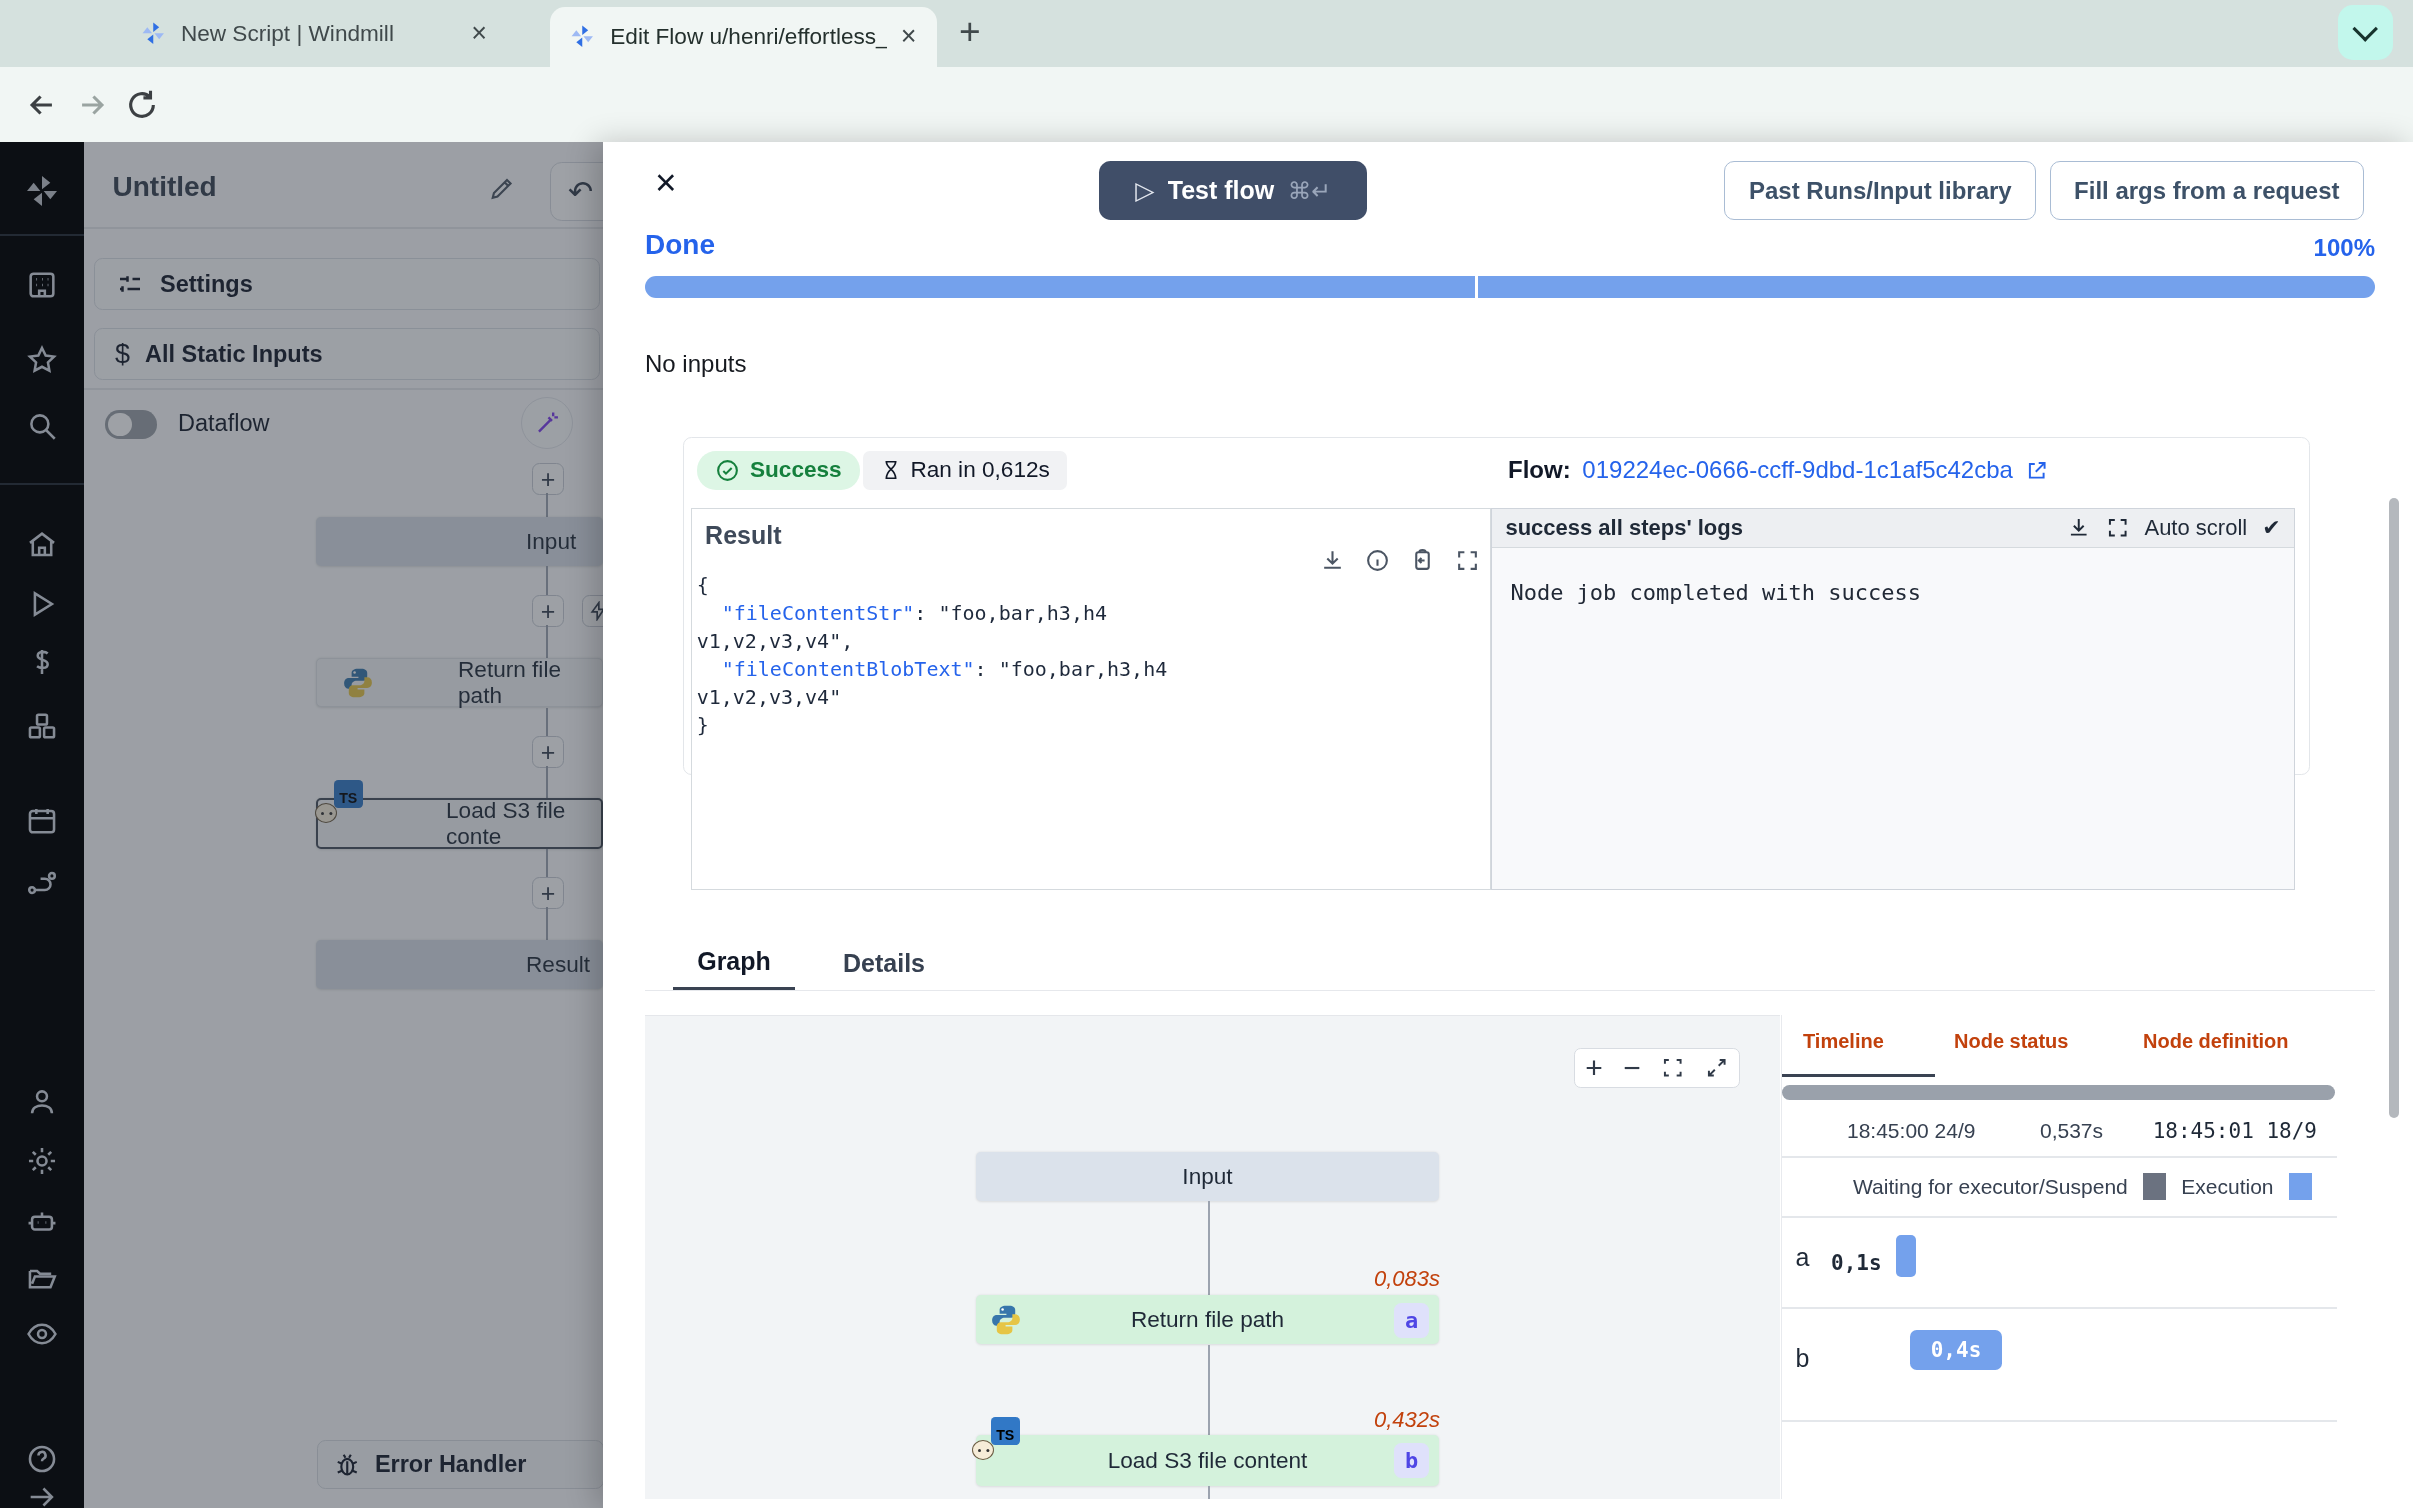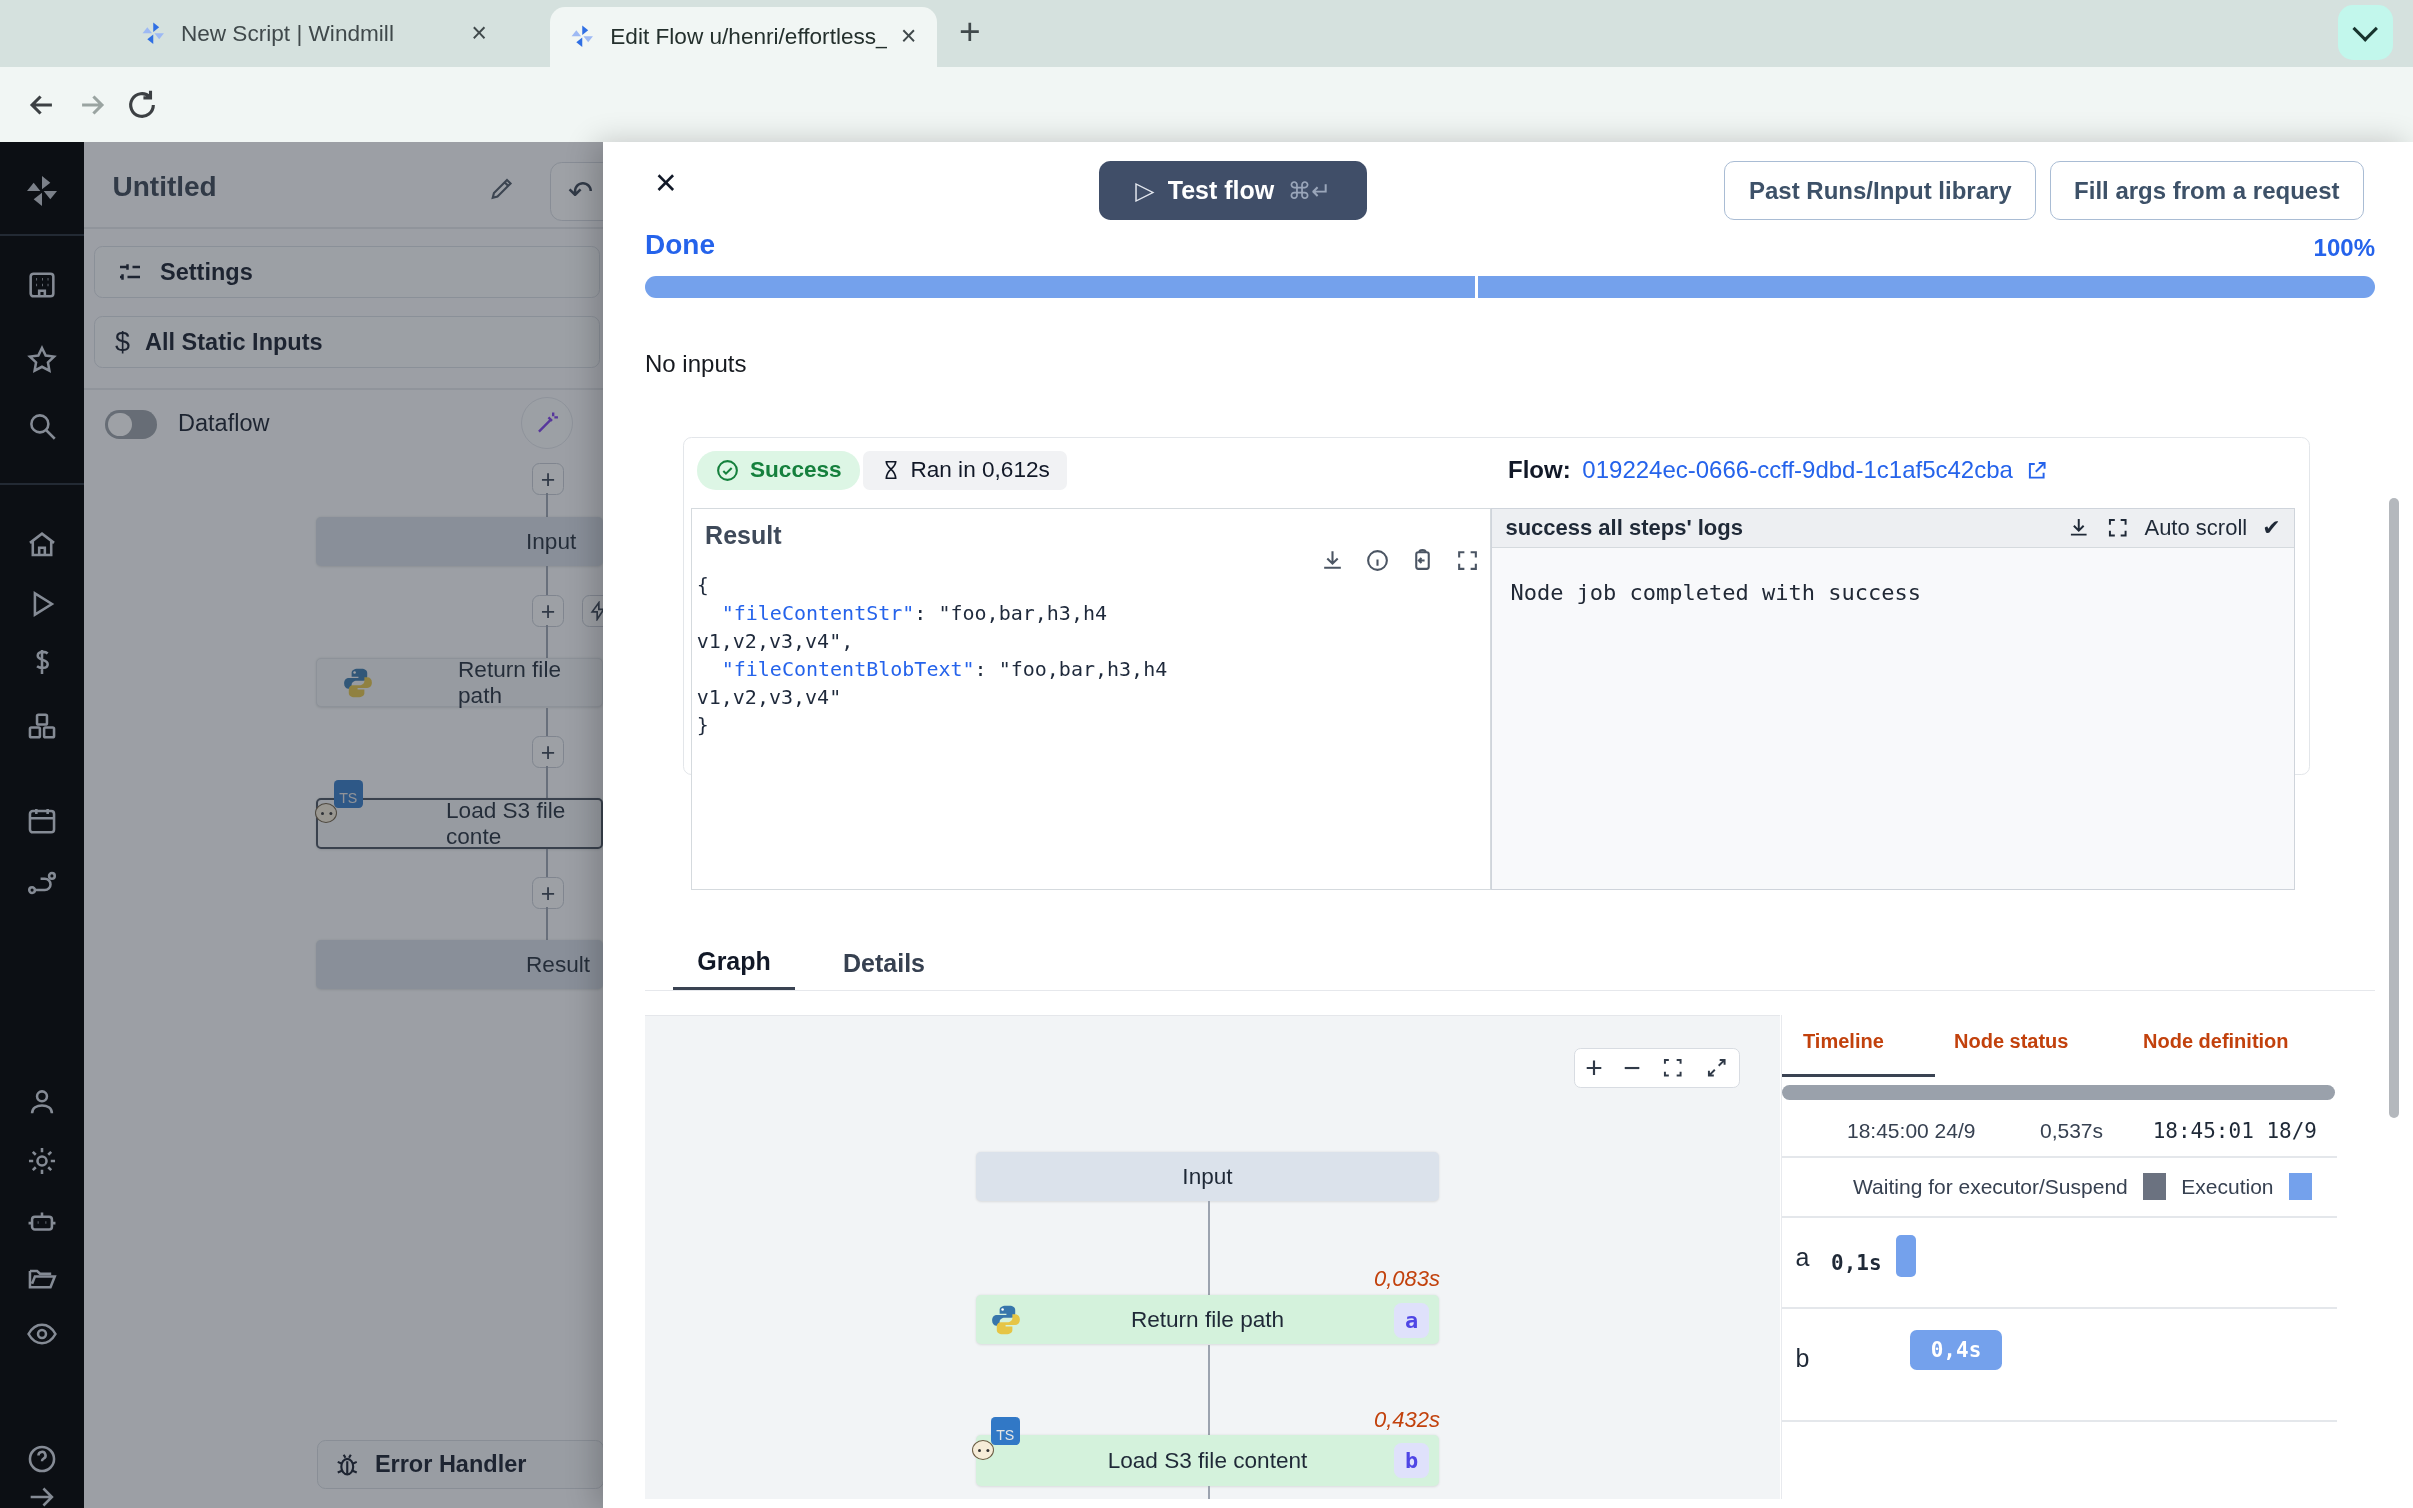--- a/index.html
+++ b/index.html
@@ -44,21 +44,21 @@
   
   .panel { position:absolute; top:142px; left:84px; width:520px; bottom:0; background:#fbfcfd; overflow:hidden; }
   .p-title { position:absolute; left:28.5px; top:28.5px; font-size:28px; font-weight:600; color:#374151; }
   .p-pencil { position:absolute; left:404px; top:32px; color:#4b5563; }
   .p-undo { position:absolute; left:466px; top:20px; width:75px; height:59px; background:#fff;
     border:1.7px solid #d7dbe1; border-radius:11.7px; display:flex; align-items:center; padding-left:17px;
     font-size:30px; color:#374151; }
   .p-hr { position:absolute; left:0; right:0; height:1.7px; background:#e5e7eb; }
   .p-btn { position:absolute; left:10px; width:506px; height:52px; background:#fcfdfe;
     border:1.7px solid #dbdfe5; border-radius:8.4px; display:flex; align-items:center; gap:15px;
-    padding-left:20px; font-size:23.5px; font-weight:700; color:#111827; }
+    padding-left:20px; font-size:23.5px; font-weight:700; color:#111827;margin-top:12px; }
   .toggle { position:absolute; left:21px; top:268px; width:52px; height:28.5px; border-radius:14.2px;
     background:#9aa0a6; }
   .toggle-knob { position:absolute; left:3.4px; top:2.5px; width:23.5px; height:23.5px; border-radius:50%; background:#fff; }
   .p-dataflow { position:absolute; left:94px; top:268px; font-size:23.5px; color:#111827; }
   .wand-btn { position:absolute; left:437px; top:255px; width:52px; height:52px; border-radius:50%;
     background:#fcfdfe; border:1.7px solid #e2e5ea; display:flex; align-items:center; justify-content:center; }
   .plus-btn { position:absolute; width:32px; height:32px; border:1.7px solid #c7ccd4; border-radius:7.5px;
     background:#fdfdfe; color:#374151; display:flex; align-items:center; justify-content:center;
     font-size:25px; line-height:1; }
   .bolt-btn { position:absolute; width:32px; height:32px; border:1.7px solid #c7ccd4; border-radius:7.5px;
@@ -153,21 +153,21 @@
   .exec-mini { position:absolute; left:114px; top:220px; width:20px; height:42px; border-radius:5px; background:#74a1ec; }
   .exec-pill { position:absolute; left:128px; top:315px; width:92px; height:40px; border-radius:6.7px;
     background:#74a1ec; color:#fff; font-size:21px; font-weight:700; display:flex; align-items:center;
     justify-content:center; }
   .scroll-thumb { position:absolute; right:14.2px; top:356px; width:10px; height:620px; border-radius:5px;
     background:#b4b8bd; }
 
   .pyicon { width:34px; height:34px; }
   .tsicon { position:relative; width:34px; height:34px; }
   .ts-sq { position:absolute; left:0; bottom:0; width:28.5px; height:28.5px; background:#3178c6; border-radius:4.2px;
-    color:#e5e5e5; font-size:14.2px; font-weight:400; display:flex; align-items:flex-end; justify-content:center;
+    color:#000000; font-size:14.2px; font-weight:700; display:flex; align-items:flex-end; justify-content:center;
     padding-bottom:2.5px; }
   .bun { position:absolute; right:-3.4px; top:-5px; width:22px; height:20px; background:#f6ecd8;
     border:1.7px solid #6b5c43; border-radius:50%; }
   .bun:before { content:""; position:absolute; left:4.2px; top:7.5px; width:3.4px; height:3.4px; border-radius:50%;
     background:#333; box-shadow:8.4px 0 0 #333; }
   svg { display:block; }
 </style>
 </head>
 <body>
 

